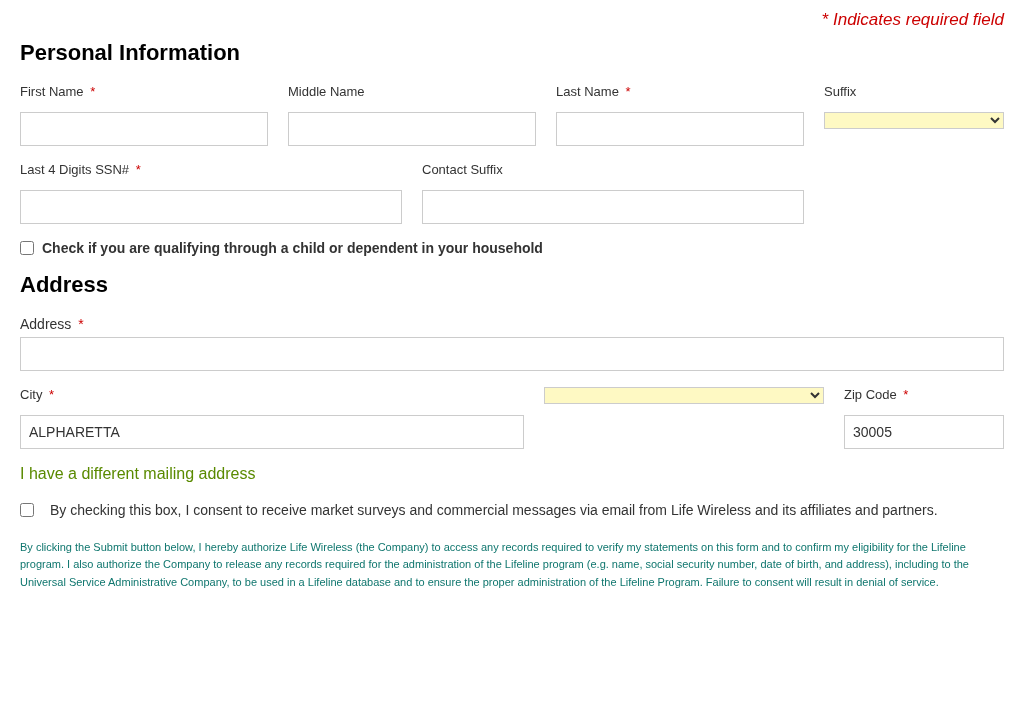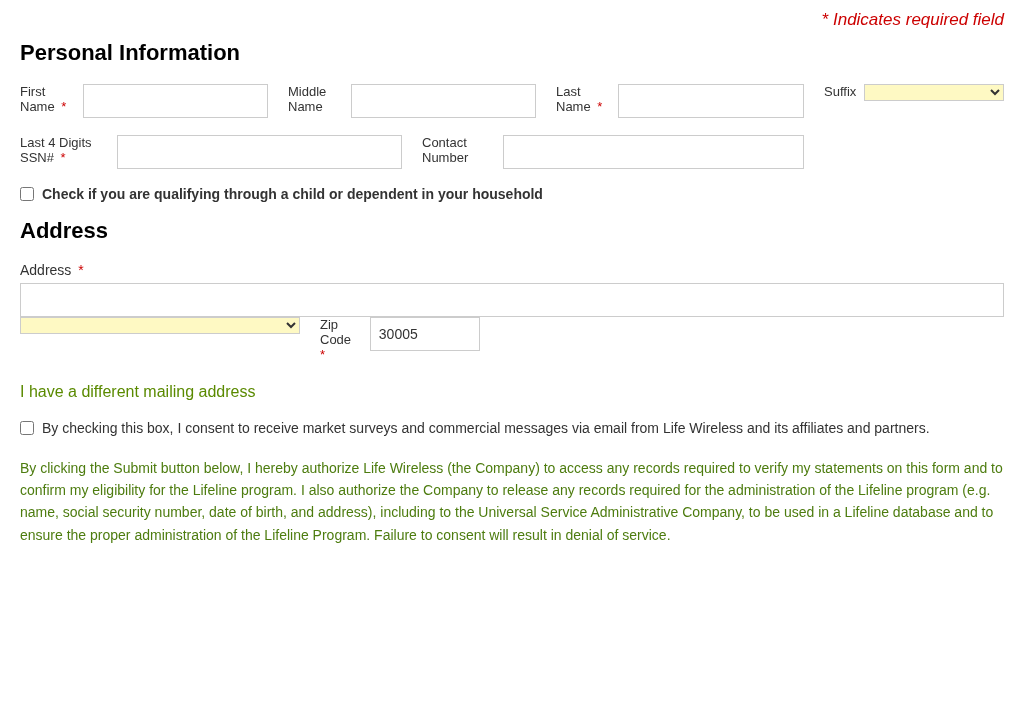--- a/index.html
+++ b/index.html
@@ -32,20 +32,21 @@
       margin-bottom: 18px;
     }
     .form-row {
       display: flex;
       gap: 20px;
       margin-bottom: 16px;
       flex-wrap: nowrap;
     }
     .form-group {
       display: flex;
+      flex-direction: column;
       flex: 1;
       gap: 8px;
     }
     .form-group.suffix {
       flex: 0 0 180px;
     }
     .form-group label {
       font-size: 13px;
       margin-bottom: 5px;
       color: #333;
@@ -115,37 +116,37 @@
       color: #5a8a00;
       font-size: 16px;
       cursor: pointer;
       margin-bottom: 18px;
       display: inline-block;
       text-decoration: none;
     }
     .consent-checkbox-row {
       display: flex;
       align-items: flex-start;
-      gap: 8px;
+      gap: 16px;
       margin-bottom: 18px;
     }
     .consent-checkbox-row input[type="checkbox"] {
       width: 14px;
       height: 14px;
       flex-shrink: 0;
       margin-top: 2px;
     }
     .consent-checkbox-row label {
       font-size: 14px;
       color: #333;
       line-height: 1.4;
     }
     .legal-text {
-      font-size: 14px;
-      color: #4d7c0f;
+      font-size: 11px;
+      color: #0f766e;
       line-height: 1.6;
     }
   </style>
 </head>
 <body>
 
 
 
 
 <div class="required-note">
@@ -194,49 +195,55 @@
 
 <div class="form-row">
   <div class="form-group">
     <label for="ssn">
       <span>Last 4 Digits SSN#</span><span class="req"> *</span>
     </label>
     <input type="text" id="ssn" style="">
   </div>
   <div class="form-group">
     <label for="contact">
-      <span>Contact Number</span>
+      <span>Contact Suffix</span>
     </label>
     <input type="tel" id="contact" style="">
   </div>
   <div class="form-group suffix" style="visibility:hidden;"></div>
 </div>
 
 
 <div class="checkbox-row">
   <input type="checkbox" id="dependent-check" style="">
   <label for="dependent-check">Check if you are qualifying through a child or dependent in your household</label>
 </div>
 
 
 <div class="section-divider">
   <h2>Address</h2>
 </div>
 
-<div style="">
+<div style="margin-bottom:16px;">
   <label for="address-input">
     <span>Address</span><span class="req" style="color:#cc0000;margin-left:3px;"> *</span>
   </label>
   <div style="margin-top:5px;">
     <input type="text" id="address-input" style="width: 100%; border: 1px solid rgb(204, 204, 204); padding: 6px 8px; font-size: 14px; height: 34px;">
   </div>
 </div>
 
 
 <div class="city-state-zip">
+  <div class="form-group city-group">
+    <label for="city-input">
+      <span>City</span><span class="req" style="color:#cc0000;margin-left:3px;"> *</span>
+    </label>
+    <input type="text" id="city-input" value="ALPHARETTA" style="">
+  </div>
   <div class="form-group state-group">
     <select id="state-select">
       <option value="Alabama">Alabama</option>
       <option value="Alaska">Alaska</option>
       <option value="Arizona">Arizona</option>
       <option value="Arkansas">Arkansas</option>
       <option value="California">California</option>
       <option value="Colorado">Colorado</option>
       <option value="Connecticut">Connecticut</option>
       <option value="Delaware">Delaware</option>

